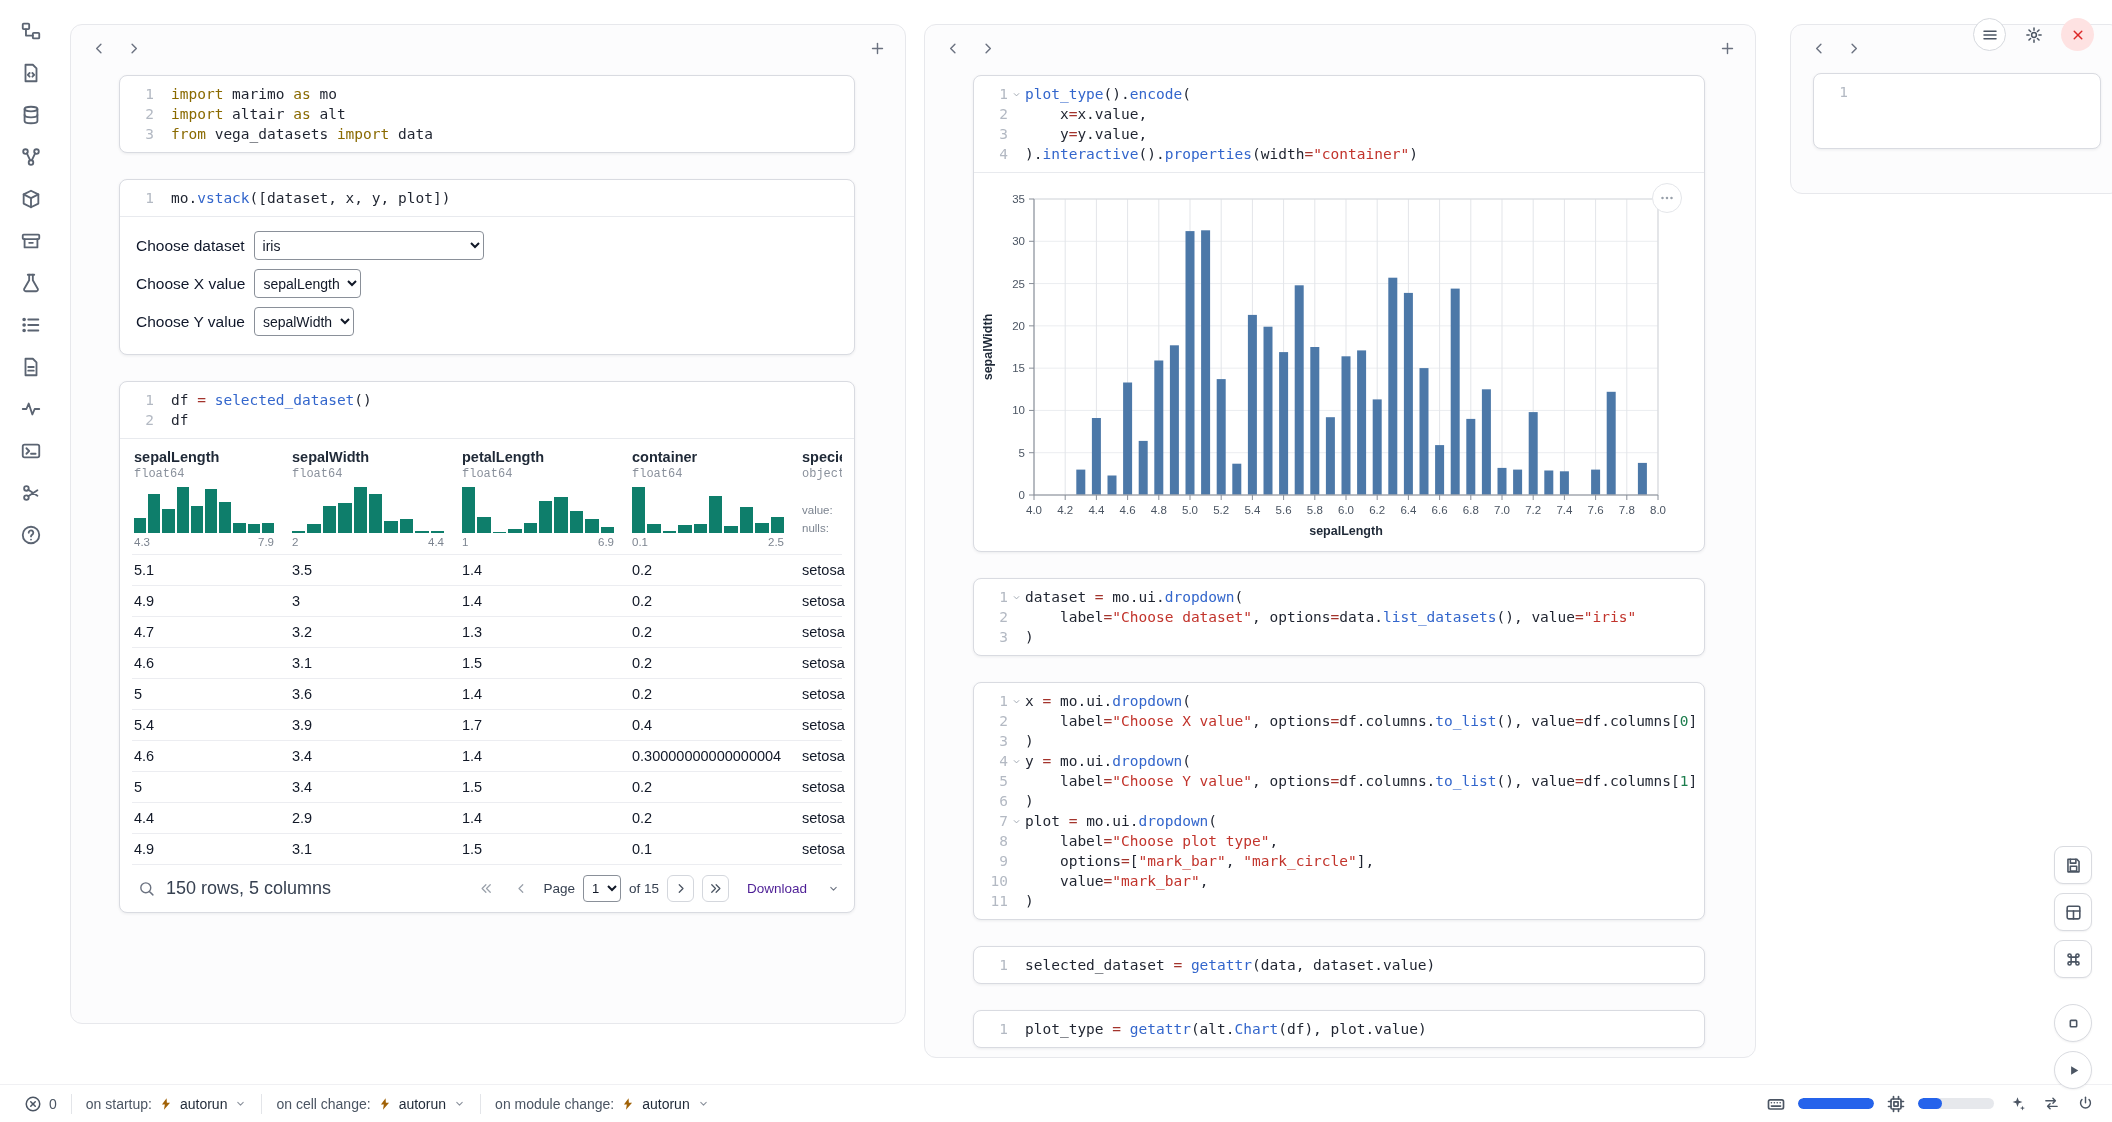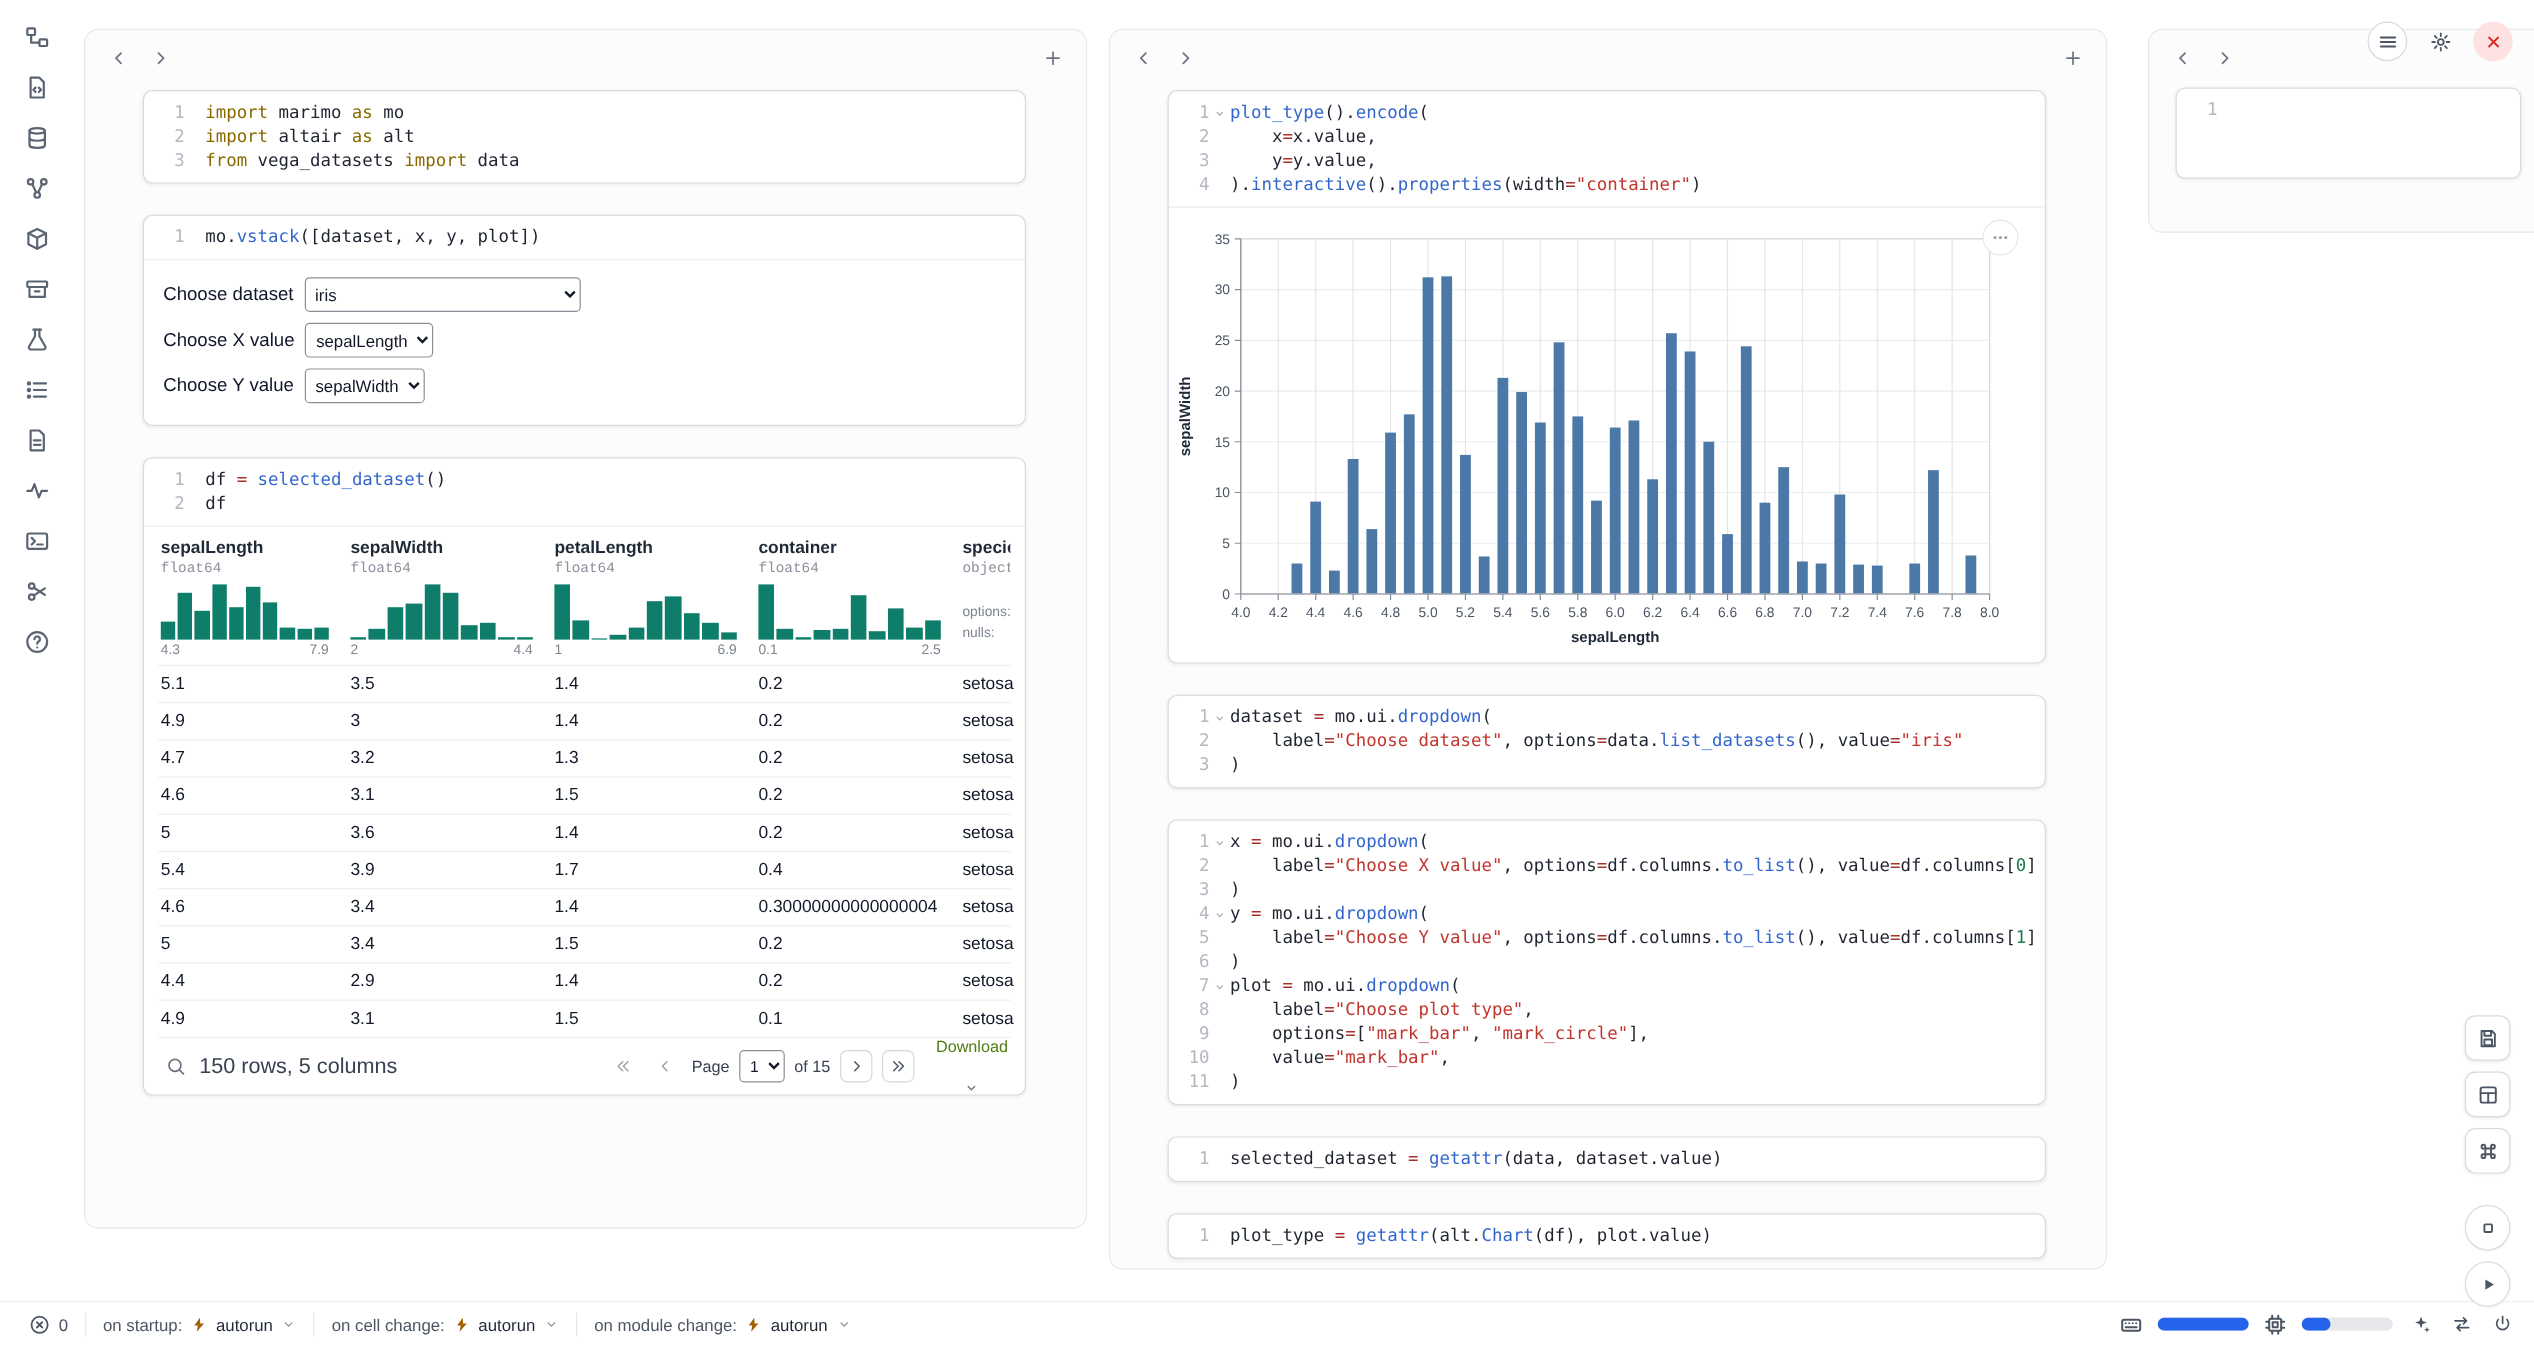--- a/index.html
+++ b/index.html
@@ -59,21 +59,21 @@
 .t-footer{display:flex;align-items:center;border-top:1px solid #ecedf1;height:48px;gap:8px;padding:0 2px;}
 .icon-btn{display:flex;align-items:center;justify-content:center;color:#6b7280;}
 .srch{width:24px;height:24px;}
 .srch .icn{width:17px;height:17px;}
 .t-summary{font-size:18px;color:#374151;}
 .pg-btn{width:27px;height:27px;border:1px solid #d4d7dd;border-radius:6px;background:#fff;color:#4b5563;display:flex;align-items:center;justify-content:center;}
 .pg-btn .icn{width:15px;height:15px;}
 .pg-btn.ghost{border-color:transparent;background:none;color:#9aa1ab;}
 .pg-label{font-size:13.5px;color:#374151;}
 .pg-select{height:27px;font-size:13px;}
-.dl-btn{display:flex;align-items:center;gap:20px;font-size:13.5px;color:#4d7c0f;margin-left:10px;flex-direction:column;}
+.dl-btn{display:flex;align-items:center;gap:20px;font-size:13.5px;color:#4c1d95;margin-left:10px;}
 .dl-btn .icn{width:13px;height:13px;color:#6b7280;}
 
 
 .chart-out{position:relative;padding:14px 10px 8px 4px;}
 .chart-menu{position:absolute;top:10px;right:22px;width:30px;height:30px;border-radius:50%;border:1px solid #e4e6ea;background:#fff;color:#98a0aa;display:flex;align-items:center;justify-content:center;}
 .chart-menu .icn{width:18px;height:18px;}
 .ctick{font:11.5px "Liberation Sans",sans-serif;fill:#4b5563;}
 .ctitle{font:700 12.5px "Liberation Sans",sans-serif;fill:#1f2937;}
 
 
@@ -404,21 +404,21 @@
                   <i style="height:10px"></i>
                   <i style="height:16px"></i>
                 </div>
                 <div class="minmax">
                   <span>0.1</span>
                   <span>2.5</span>
                 </div>
               </div>
               <div class="t-col t-last">
                 <div class="t-stats">
-                  <div>options:</div>
+                  <div>value:</div>
                   <div>nulls:</div>
                 </div>
               </div>
             </div>
             <div class="t-row">
               <div class="t-cell" style="width:158px">5.1</div>
               <div class="t-cell" style="width:170px">3.5</div>
               <div class="t-cell" style="width:170px">1.4</div>
               <div class="t-cell" style="width:170px">0.2</div>
               <div class="t-cell t-last">setosa</div>

